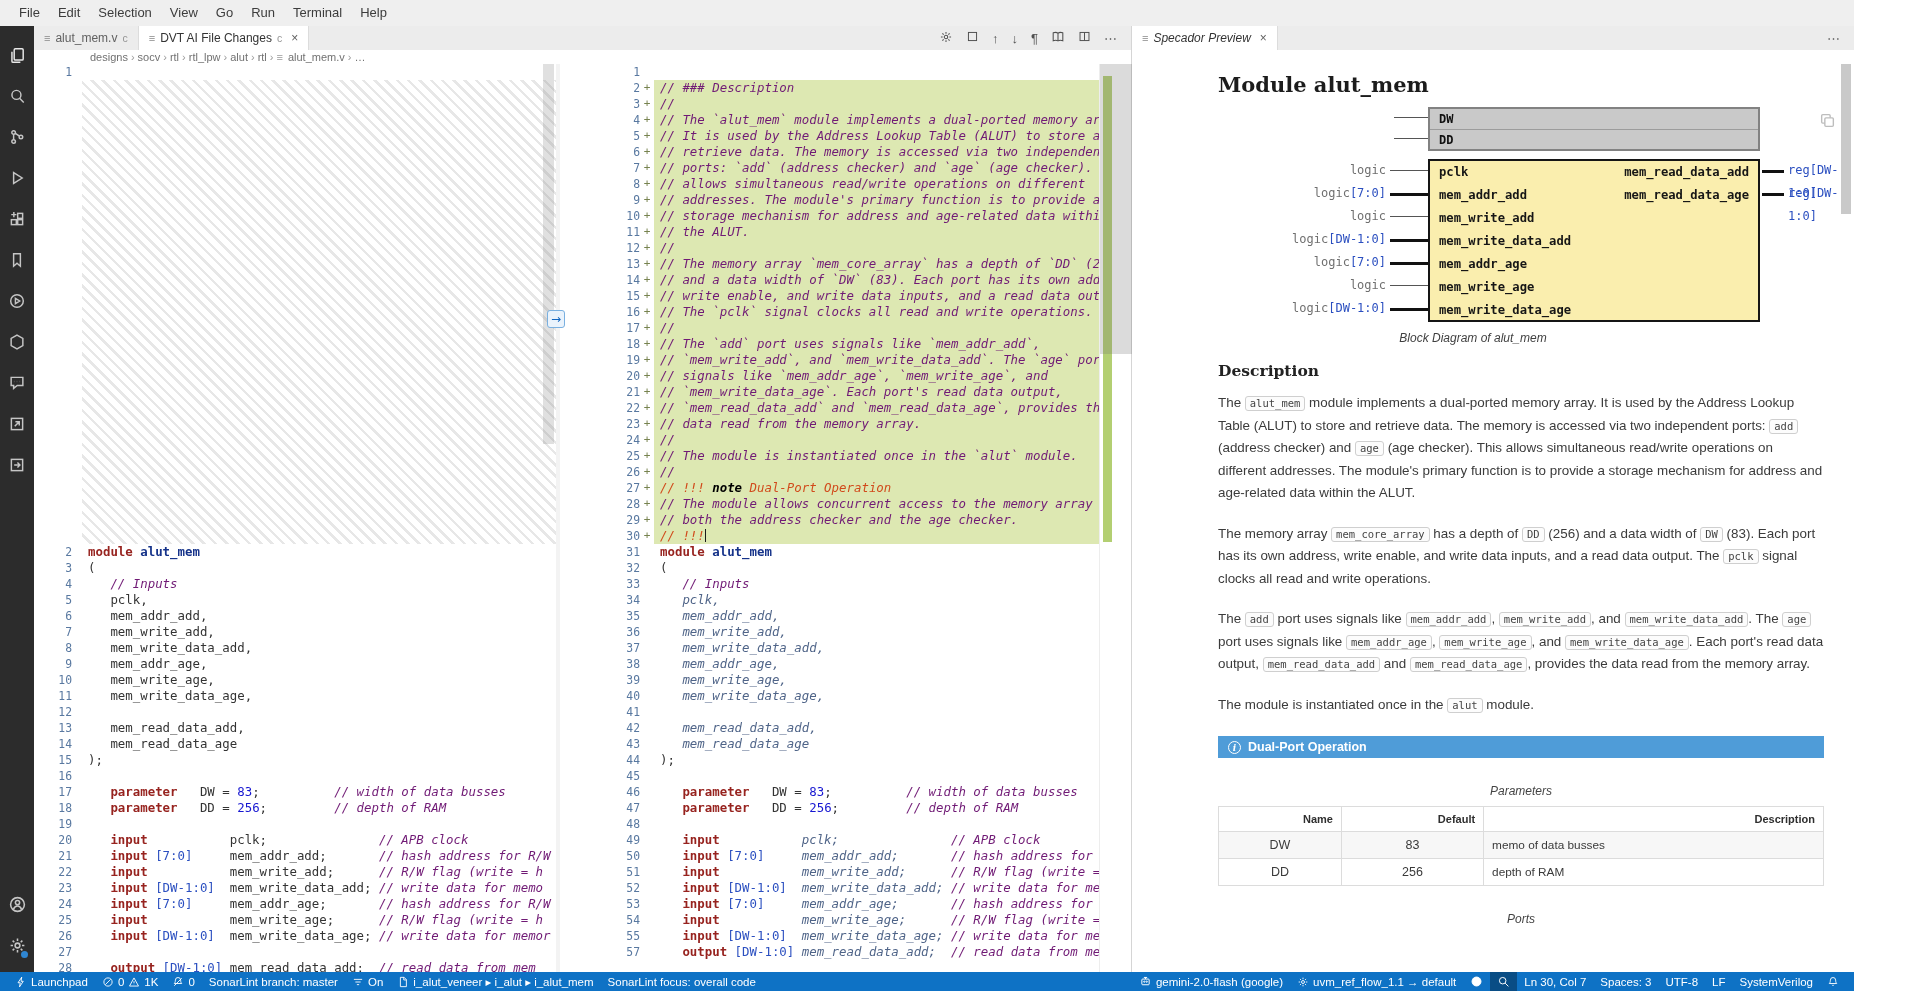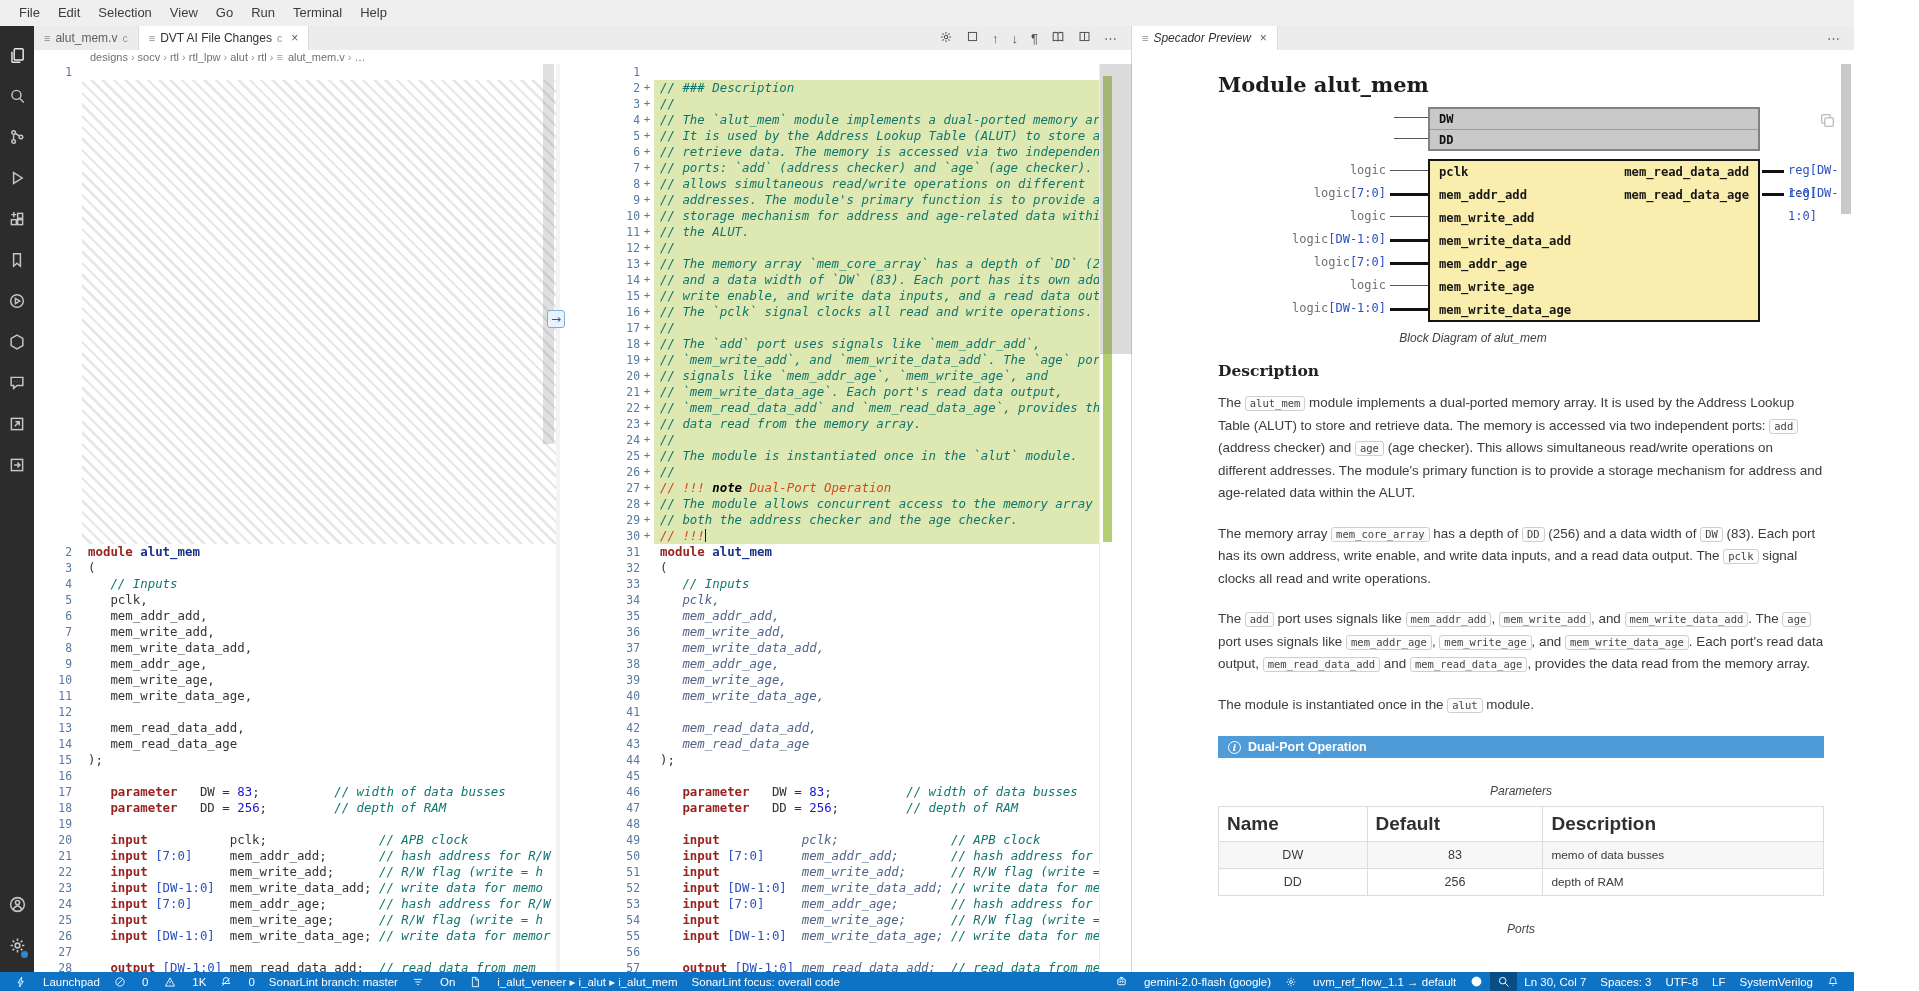--- a/index.html
+++ b/index.html
@@ -56,21 +56,21 @@
   .cl .pluscol { width:10px; flex:none; text-align:center; color:#76824e; font-size:11px; }
   .pane.mid .cl .pluscol { width:14px; }
   .cl .t { flex:1; white-space:pre; overflow:hidden; padding-left:6px; min-width:0; }
   .cl.add .t { background:var(--added-bg); }
   .cl.hatchrow .t { background:repeating-linear-gradient(45deg,#fff 0 5.5px,#e7e7e7 5.5px 8px); }
   .tk-k  { color:var(--kw); font-weight:bold; }
   .tk-m  { color:#16338a; font-weight:bold; }
   .tk-n2 { color:var(--num); }
   .tk-b  { color:#2b4fc0; }
   .tk-p  { color:#333; }
-  .tk-c  { color:#0f766e; font-style:italic; }
+  .tk-c  { color:#701a75; font-style:italic; }
   .tk-i  { color:#4f6488; font-style:italic; }
   .tk-o  { color:var(--orange); font-style:italic; }
   .tk-ob { color:#000000; font-style:italic; font-weight:bold; }
   .cursor { display:inline-block; width:1.5px; height:13px; background:#1a1a1a; vertical-align:-2px; }
 
   
   .panel { flex:1; display:flex; flex-direction:column; min-width:0; position:relative; background:#fff; }
   .paneltabs { height:24px; background:#ececec; display:flex; align-items:stretch; flex:none; }
   .paneltabs .tab.active .tlabel { font-style:italic; }
   .panel-more { margin-left:auto; padding-right:14px; color:#555; font-size:13px; display:flex; align-items:center; }
@@ -101,30 +101,30 @@
           padding:0 4px 1px; background:#fcfcfc; color:#444; white-space:nowrap; }
 
   .callout { margin:20px 0 6px; }
   .callout-head { background:var(--callout-h); color:#fff; font-weight:bold; font-size:12.5px; padding:4px 10px; display:flex; align-items:center; gap:7px; }
   .infoi { display:inline-block; width:13px; height:13px; border-radius:50%; border:1.3px solid #fff; text-align:center;
            line-height:12px; font-size:9px; font-style:italic; font-weight:bold; font-family:"DejaVu Serif", serif; flex:none; }
   .callout-body { background:var(--callout-b); padding:10px 10px 16px; font-size:13.4px; color:#333; }
 
   .tcaption { text-align:center; font-style:italic; font-size:12px; color:#444; margin:26px 0 8px; }
   table.ptable { width:100%; border-collapse:collapse; }
-  .ptable th { border:1px solid #dcdcdc; padding:6px 8px; font-size:19px; font-weight:bold; text-align:left; color:#2f2f2f; }
+  .ptable th { border:1px solid #dcdcdc; padding:6px 8px; font-size:11px; font-weight:bold; text-align:right; color:#2f2f2f; }
   .ptable td { border:1px solid #dcdcdc; padding:6px 8px; font-size:12.5px; text-align:center; color:#3a3a3a; }
   .ptable td.desc { text-align:left; font-size:11.8px; }
   .ptable tbody tr:nth-child(odd) { background:#f7f7f7; }
 
   
   .statusbar { height:19px; background:var(--sb); color:#fff; display:flex; align-items:center; padding:0 8px; font-size:11.5px; flex:none; }
   .sb-left, .sb-right { display:flex; align-items:center; gap:0; height:100%; }
   .sb-right { margin-left:auto; }
-  .sbi { display:flex; align-items:center; gap:16px; padding:8px 7px; height:100%; white-space:nowrap; }
+  .sbi { display:flex; align-items:center; gap:4px; padding:8px 7px; height:100%; white-space:nowrap; }
   .sbi svg { stroke:#fff; fill:none; stroke-width:1.2; flex:none; }
   .sbi.dark { background:rgba(0,0,0,0.32); }
 </style>
 </head>
 <body>
 
 <div id="app">
 
   <div class="menubar" id="menubar">
       <span class="menu-item">File</span>
@@ -696,25 +696,20 @@
             </div>
             <div class="cl">
               <span class="g">54</span>
               <span class="pluscol"></span>
               <span class="t"><span class="tk-k">   input</span><span class="tk-i">           mem_write_age;</span><span class="tk-c">      // R/W flag (write = high)</span></span>
             </div>
             <div class="cl">
               <span class="g">55</span>
               <span class="pluscol"></span>
               <span class="t"><span class="tk-k">   input</span><span class="tk-b"> [DW-1:0]</span><span class="tk-i">  mem_write_data_age;</span><span class="tk-c"> // write data for memory</span></span>
-            </div>
-            <div class="cl">
-              <span class="g">56</span>
-              <span class="pluscol"></span>
-              <span class="t"></span>
             </div>
             <div class="cl">
               <span class="g">57</span>
               <span class="pluscol"></span>
               <span class="t"><span class="tk-k">   output</span><span class="tk-b"> [DW-1:0]</span><span class="tk-i"> mem_read_data_add;</span><span class="tk-c">  // read data from mem</span></span>
             </div>
           </div>
         <div class="ruler">
           <div class="ruler-added"></div>
           <div class="ruler-thumb"></div>

